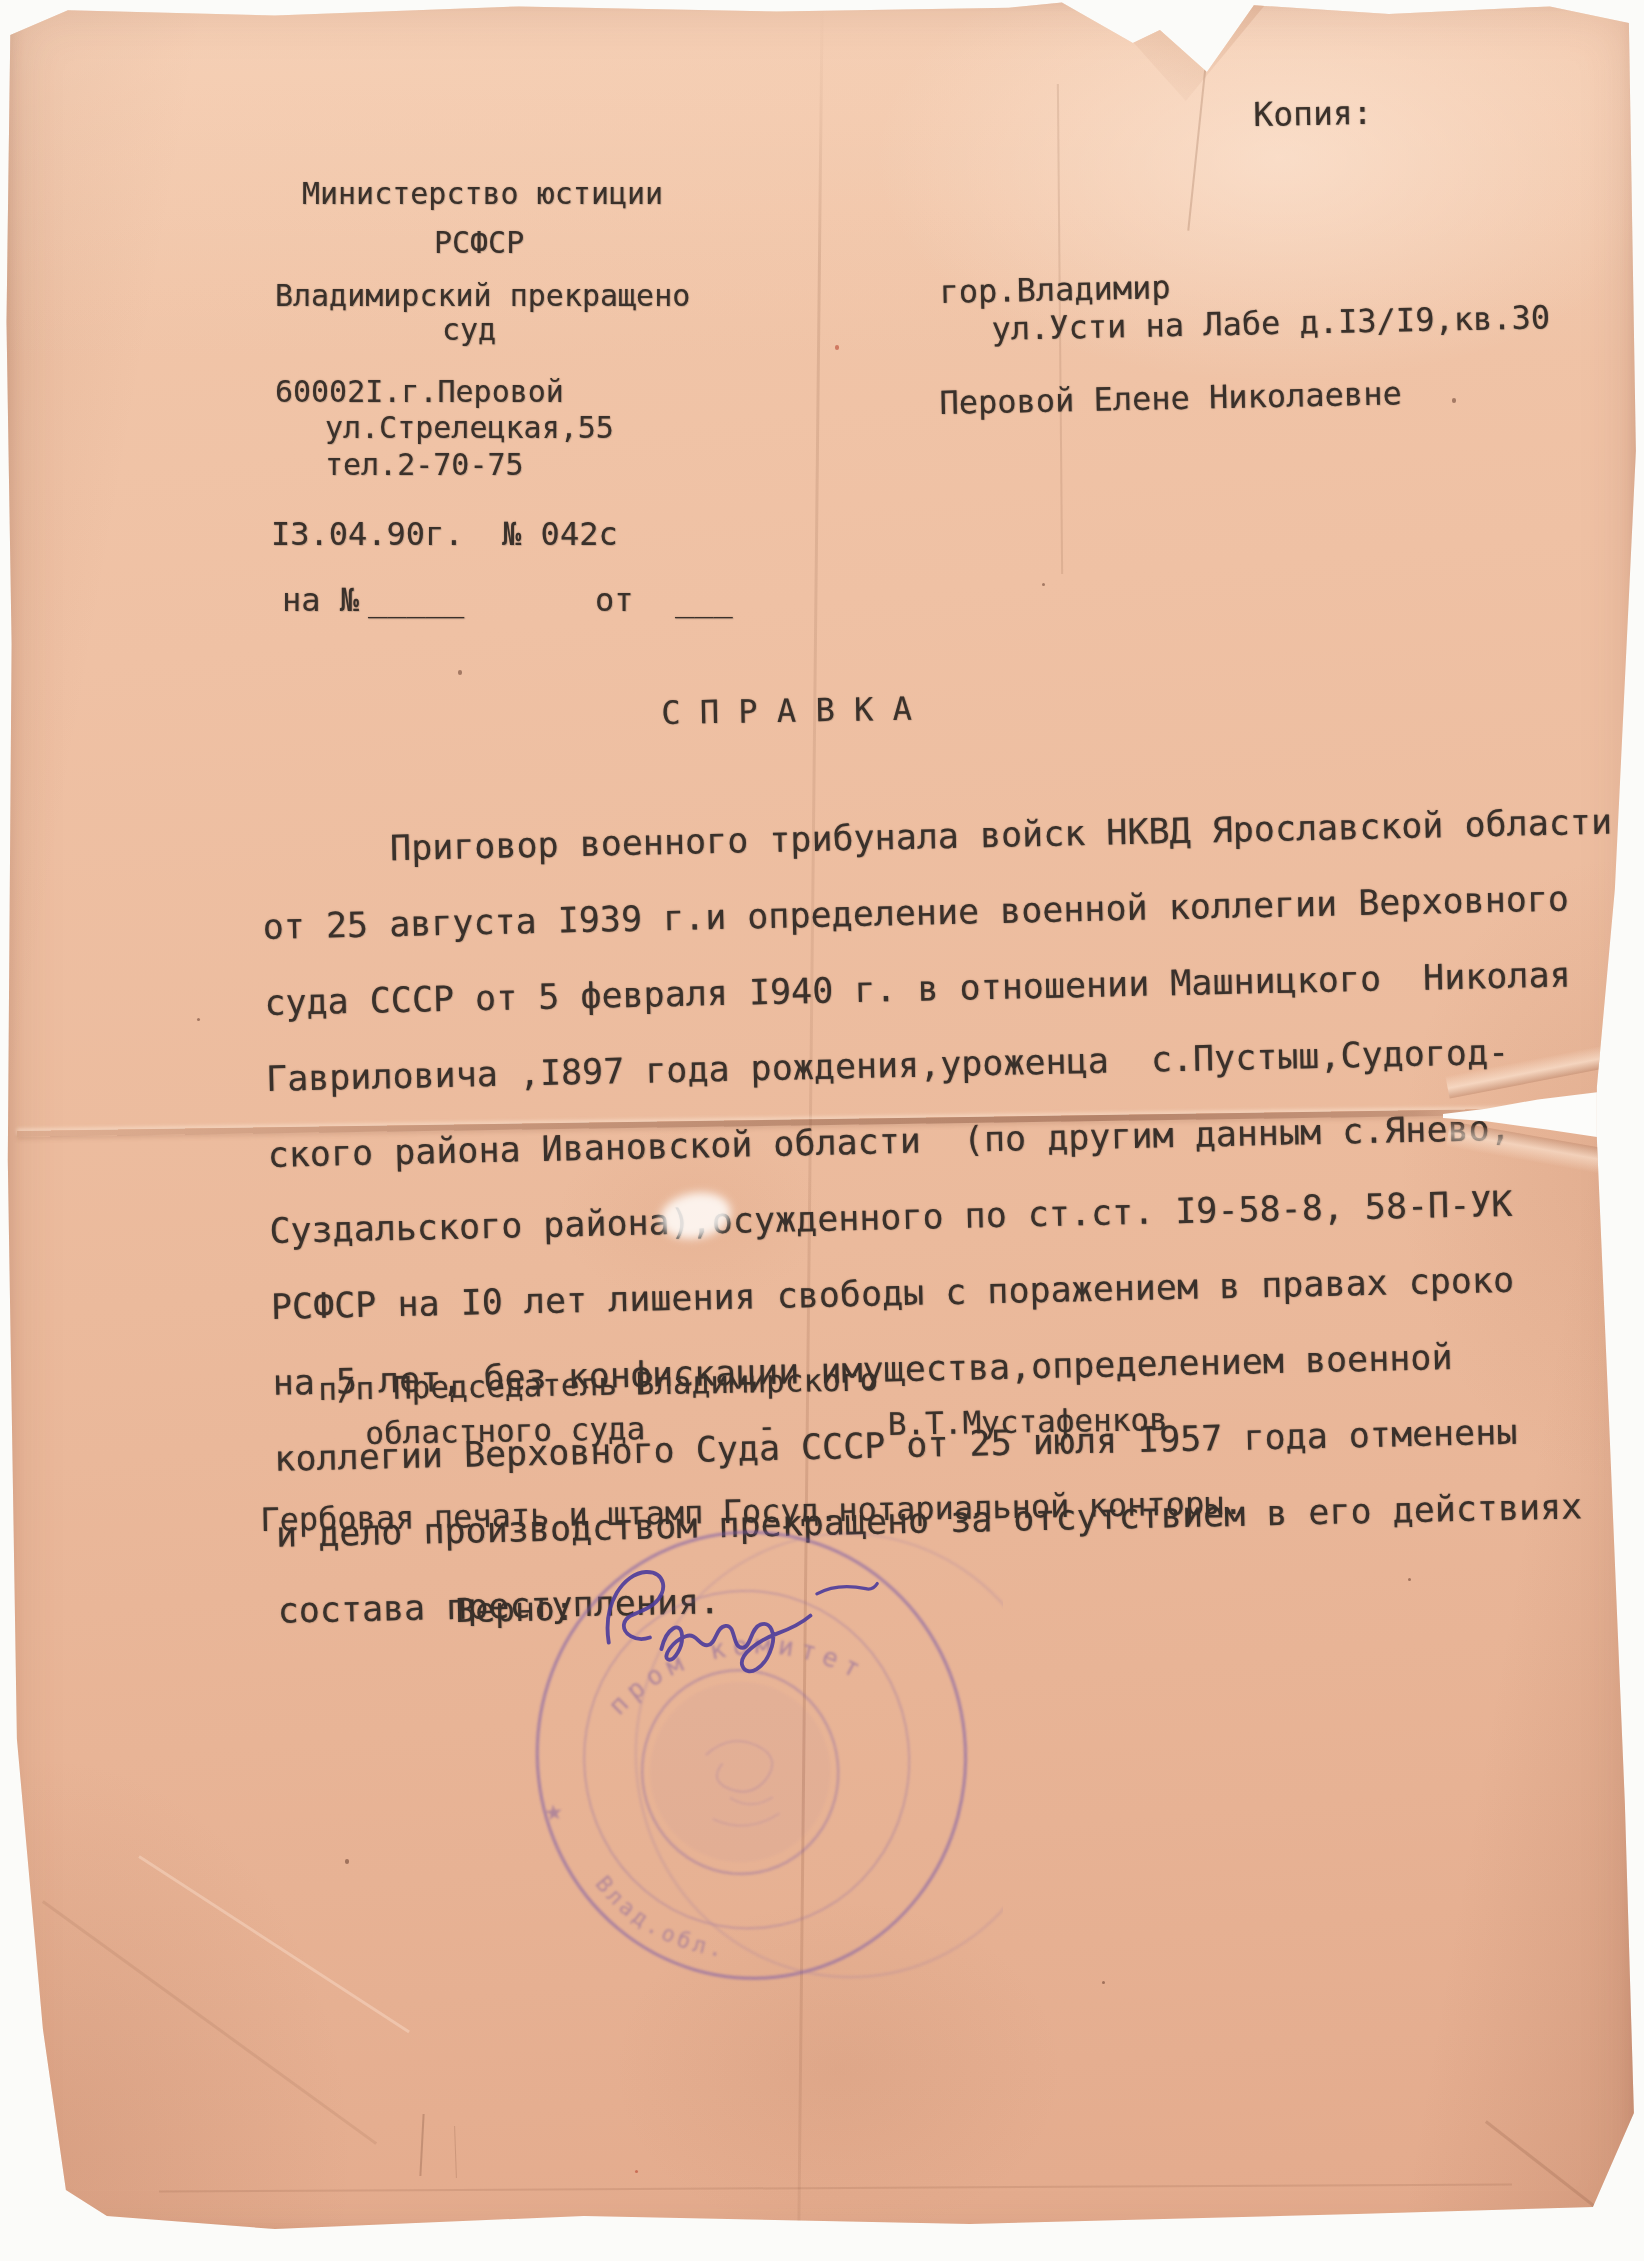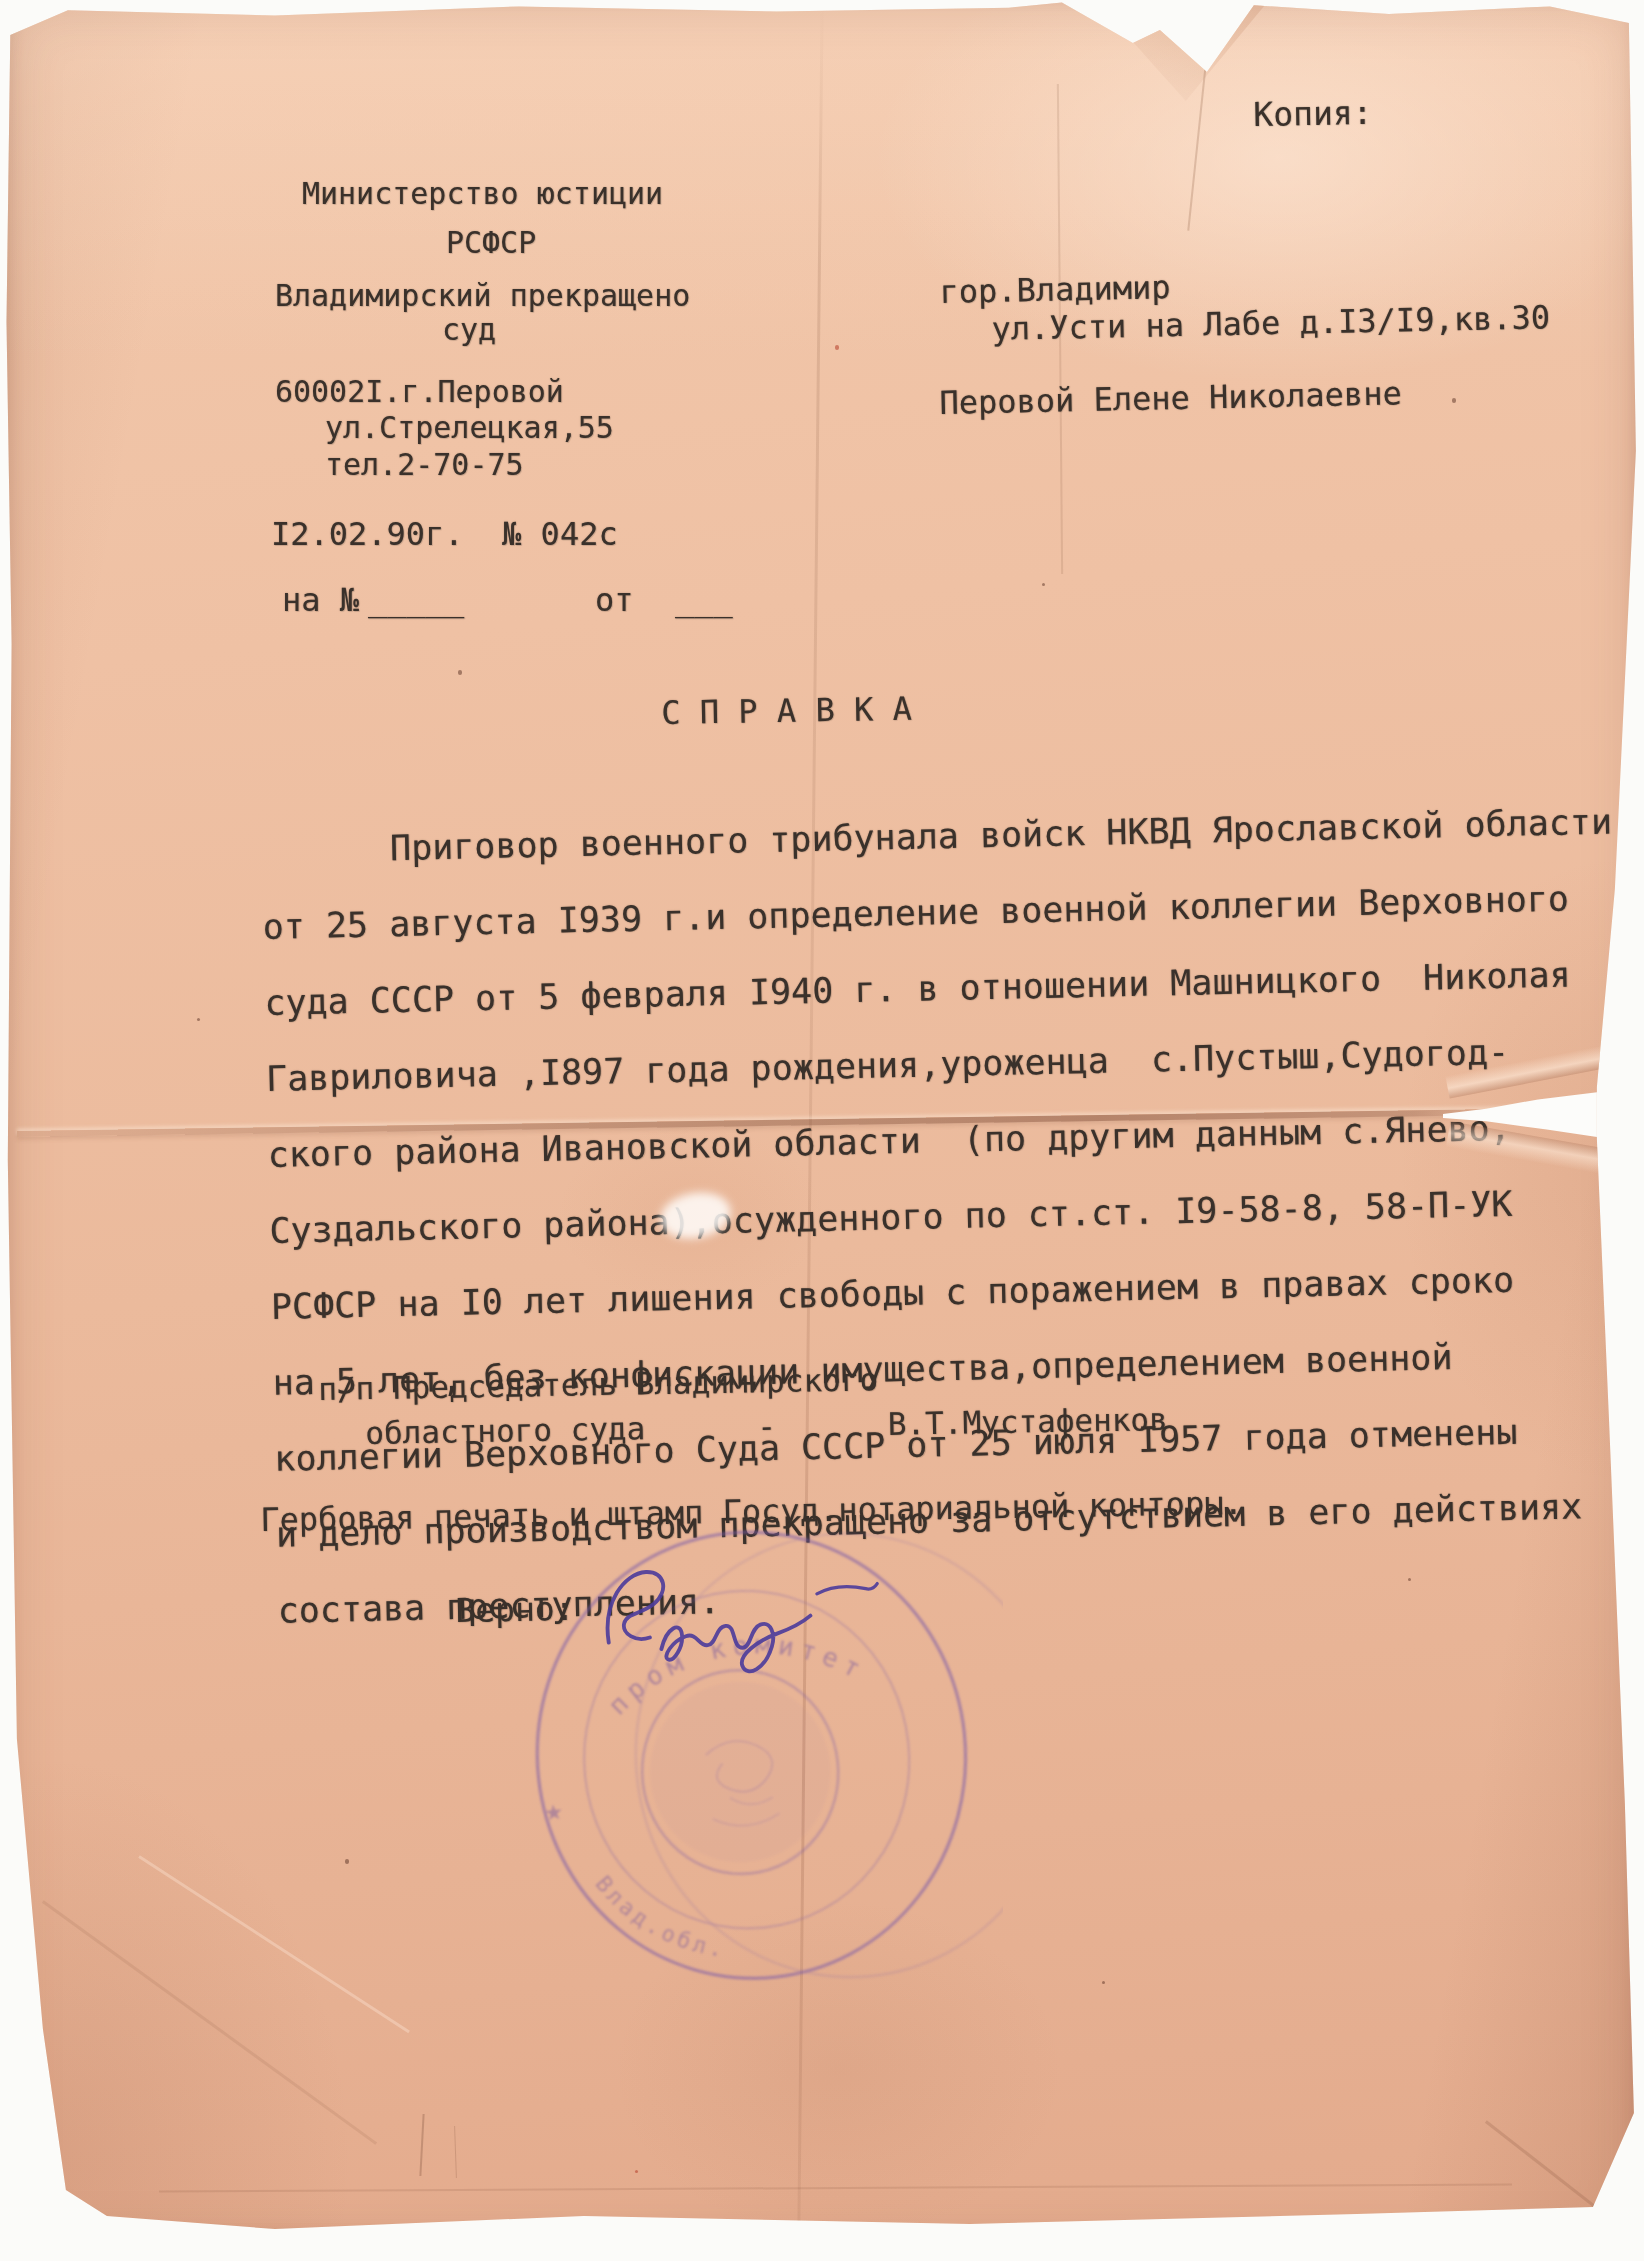--- a/index.html
+++ b/index.html
@@ -112,29 +112,29 @@
     <div class="blem speck" style="left:193px;top:1018px;width:3.2px;height:3.2px;"></div>
     <div class="blem speck" style="left:1404px;top:1578px;width:3.2px;height:3.2px;"></div>
     <div class="blem speck" style="left:341px;top:1859px;"></div>
     <div class="blem speck" style="left:1098px;top:1981px;width:3.2px;height:3.2px;"></div>
     <div class="blem speck red" style="left:631px;top:2170px;width:3.2px;height:3.2px;"></div>
 
     <div class="tw f52 rot-1" style="left:1249px; top:95px;">Копия:</div>
 
     <div>
       <div class="tw f46" style="left:298px; top:176px;">Министерство юстиции</div>
-      <div class="tw f46" style="left:430px; top:225px;margin-left:12px;">РСФСР</div>
+      <div class="tw f46" style="left:430px; top:225px;">РСФСР</div>
       <div class="tw f46" style="left:271px; top:278px;">Владимирский прекращено</div>
       <div class="tw f46" style="left:438px; top:312px;">суд</div>
       <div class="tw f46" style="left:271px; top:374px;">60002I.г.Перовой</div>
       <div class="tw f46" style="left:321px; top:410px;">ул.Стрелецкая,55</div>
       <div class="tw f46" style="left:321px; top:447px;">тел.2-70-75</div>
     </div>
 
-    <div class="tw f50" style="left:267px; top:515px;">I2.02.90г.  № 042с</div>
+    <div class="tw f50" style="left:267px; top:515px;">I3.04.90г.  № 042с</div>
 
     <div>
       <div class="tw f50" style="left:278px; top:581px;">на №</div>
       <div class="tw f50" style="left:364px; top:581px;">_____</div>
       <div class="tw f50" style="left:591px; top:581px;">от</div>
       <div class="tw f50" style="left:671px; top:581px;">___</div>
     </div>
 
     <div>
       <div class="tw f50 rot-12" style="left:935px; top:273px;">гор.Владимир</div>

